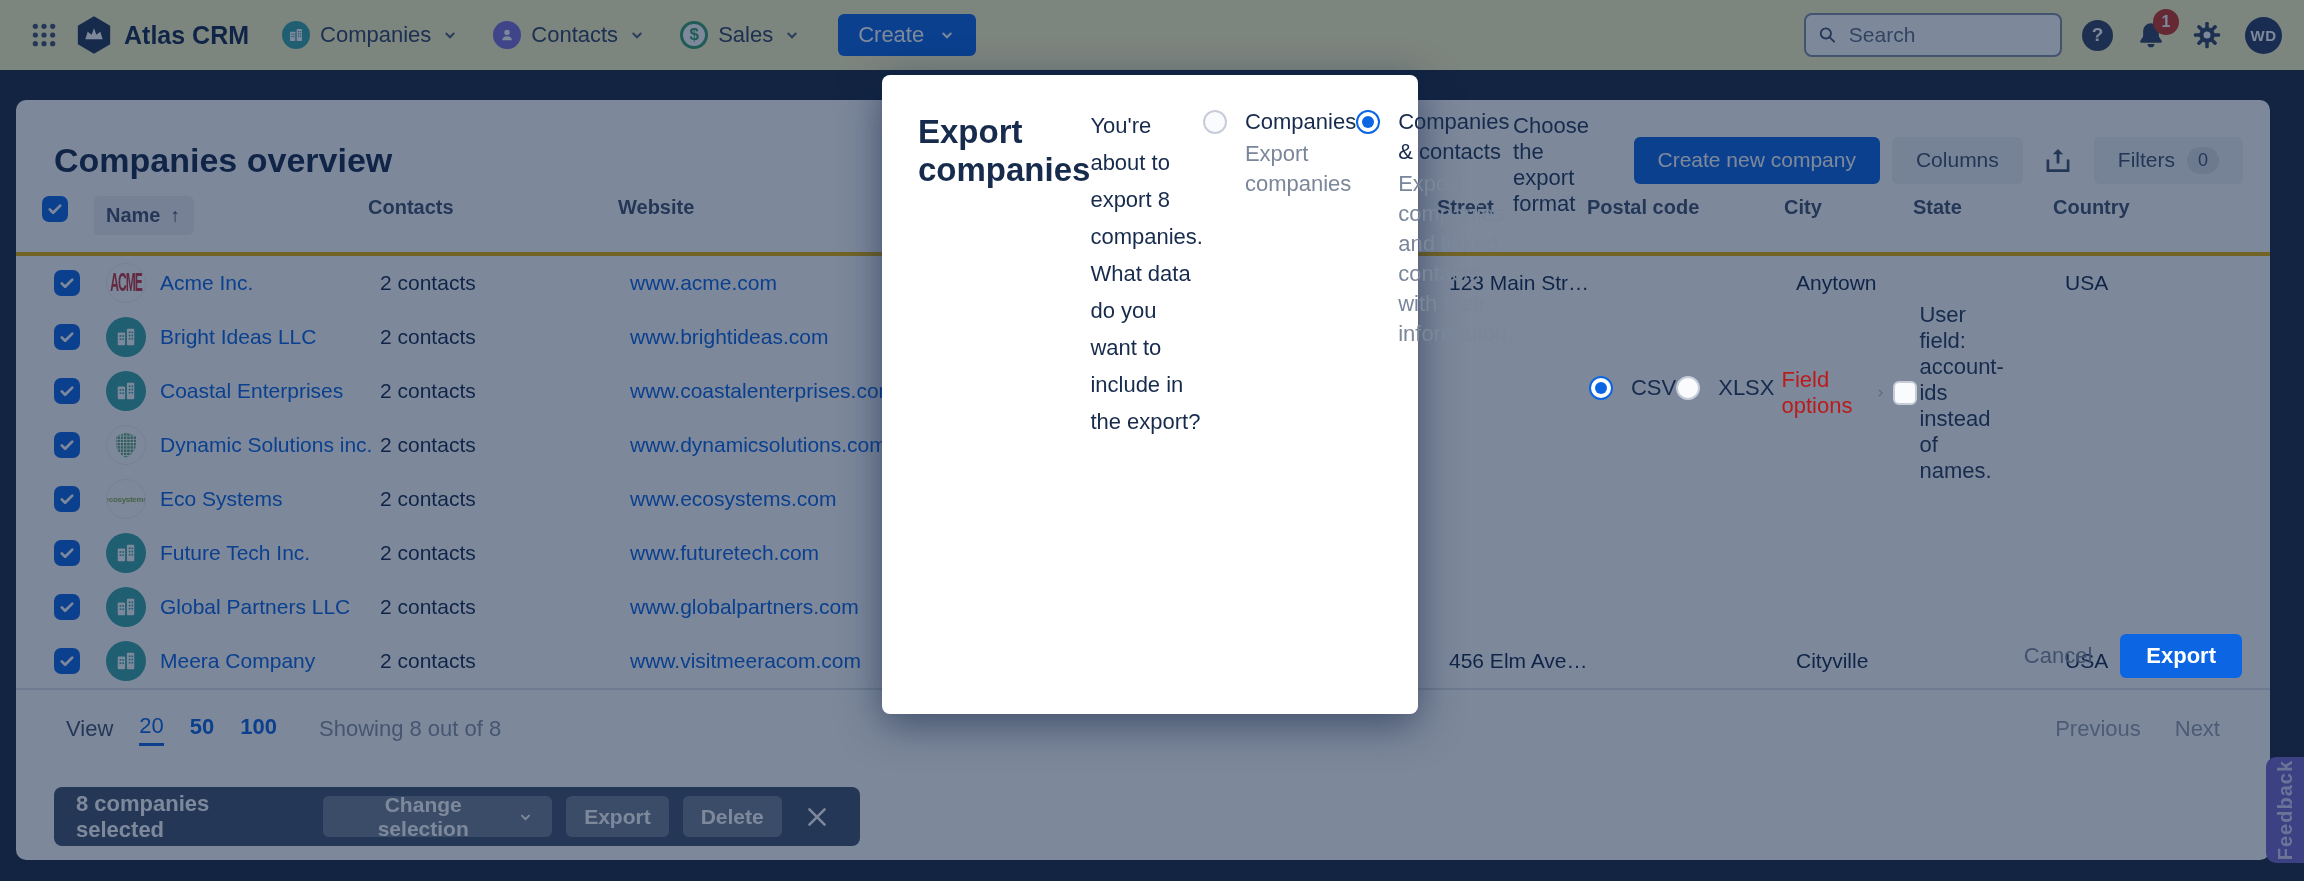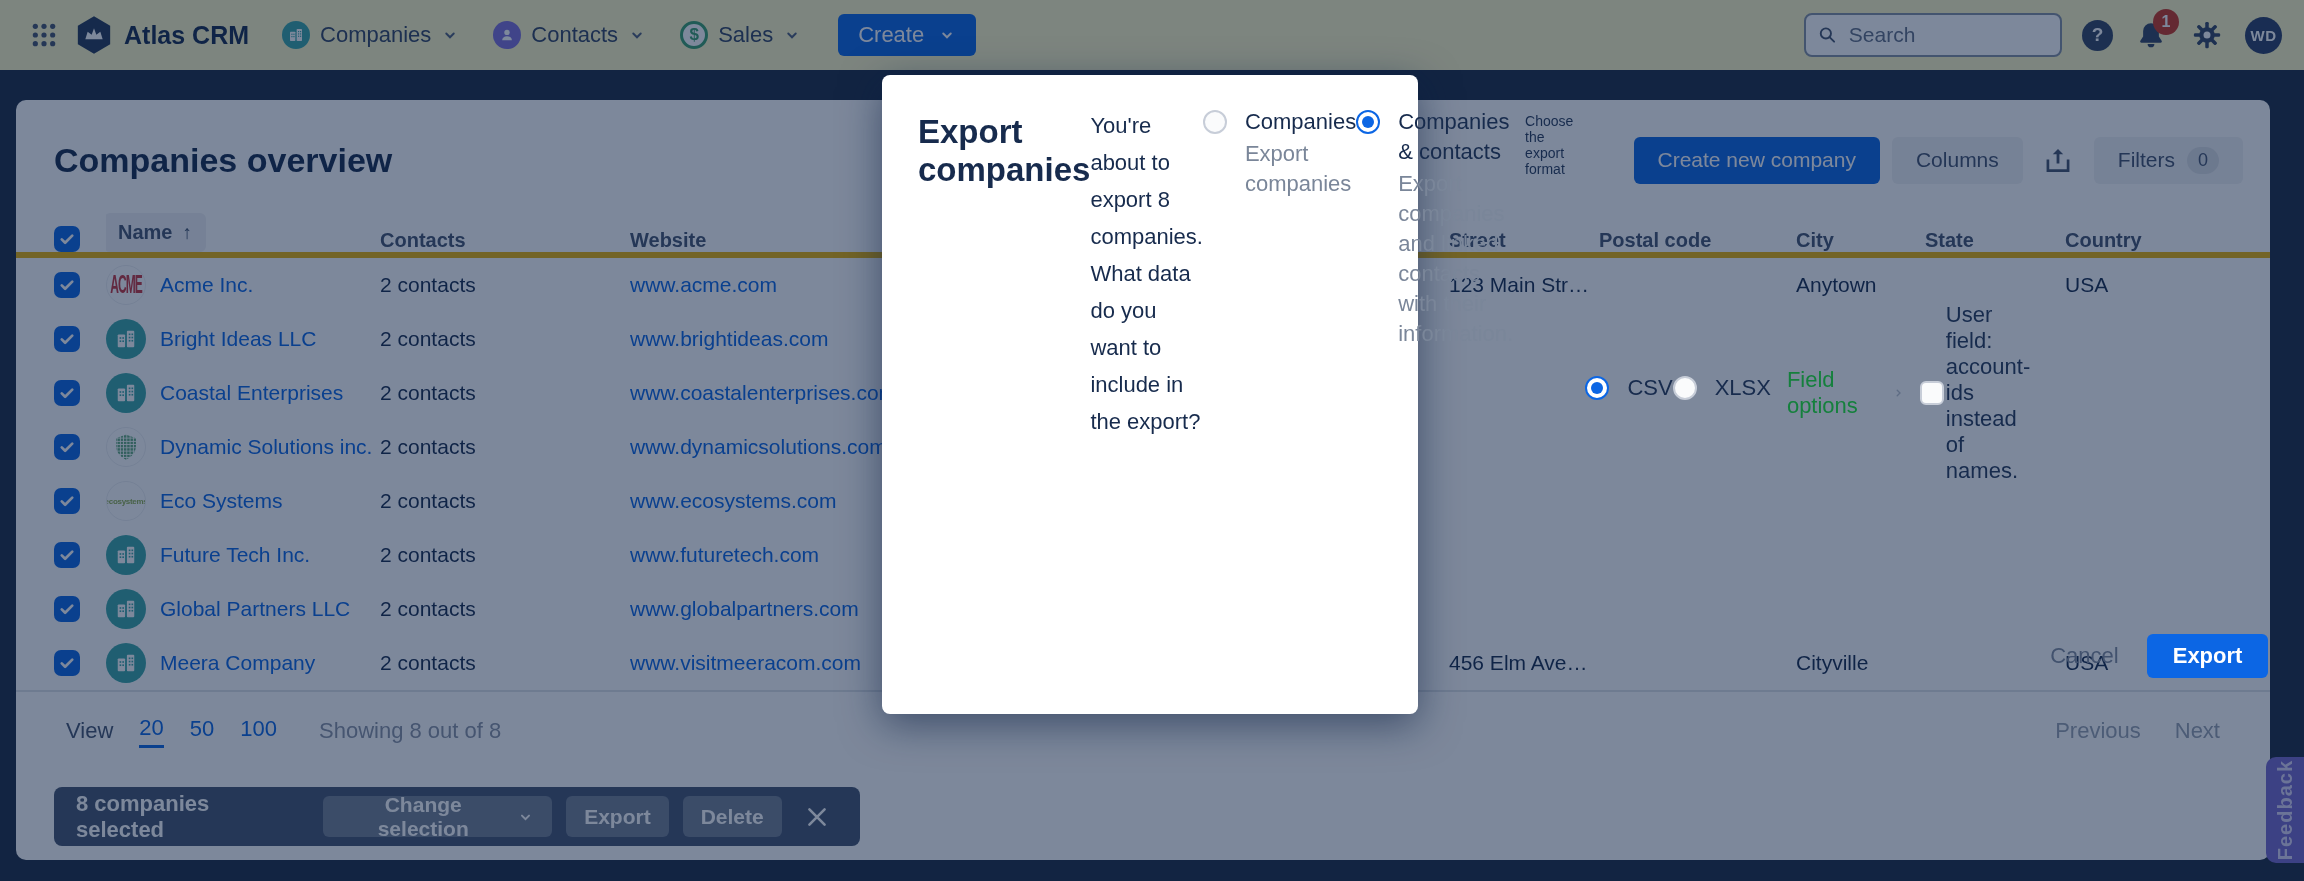--- a/index.html
+++ b/index.html
@@ -33,42 +33,42 @@
   .card-header{display:flex;justify-content:space-between;align-items:center;padding:24px 27px 0 38px;height:72px;box-sizing:content-box}
   .page-title{font-size:34px;font-weight:700;color:#172B4D;margin:0}
   .actions{display:flex;align-items:center;gap:12px}
   .btn{height:47px;border:0;border-radius:6px;font-size:21px;font-weight:500;display:flex;align-items:center;cursor:pointer;font-family:inherit}
   .btn-primary{background:#0C66E4;color:#fff;padding:0 24px}
   .btn-neutral{background:#F1F2F4;color:#42526E;padding:0 24px}
   .btn-ghost-icon{background:transparent;width:47px;justify-content:center}
   .filters-badge{margin-left:12px;background:#DCDFE4;border-radius:14px;padding:3px 11px;font-size:18px;color:#44546F;font-weight:500}
 
   
-  .thead{display:flex;align-items:flex-end;height:56px;padding:0 27px 0 38px;border-bottom:6px solid #eab308}
+  .thead{display:flex;align-items:flex-start;height:56px;padding:0 27px 0 26px;border-bottom:4px solid #eab308}
   .th{font-size:20px;font-weight:600;color:#44546F;display:flex;align-items:center}
   .th-pill{display:inline-flex;gap:10px;align-items:center;background:#F0F1F4;border-radius:6px;padding:8px 14px;margin-left:-2px;cursor:pointer}
   .sort-arrow{font-size:19px;color:#44546F}
   .tbody{border-bottom:2px solid #DFE3E8}
   .trow{display:flex;align-items:center;height:54px;padding:0 27px 0 38px;cursor:pointer}
   .col{display:flex;align-items:center;box-sizing:border-box;overflow:hidden;white-space:nowrap}
   .c-check{width:52px}.c-name{width:274px}.c-contacts{width:250px}.c-website{width:819px}
   .c-street{width:150px}.c-postal{width:197px}.c-city{width:129px}.c-state{width:140px}.c-country{flex:1}
   .cb{width:26px;height:26px;border-radius:7px;background:#0C66E4;display:flex;align-items:center;justify-content:center;flex:none;cursor:pointer}
   .avatar{width:40px;height:40px;border-radius:50%;display:flex;align-items:center;justify-content:center;margin-right:14px;flex:none;overflow:hidden}
   .avatar.teal{background:#3AA7A7}
   .avatar.white{background:#fff;border:1px solid #EDEFF2;box-sizing:border-box}
   .acme-txt{color:#C6373F;font-weight:800;font-size:12px;letter-spacing:-1px;transform:scaleY(2.1);display:inline-block}
   .eco-txt{color:#8FAE4F;font-weight:700;font-size:8px;letter-spacing:-.3px}
   .link{color:#0C66E4;font-size:21px;font-weight:500}
   .cell-text{font-size:21px;color:#172B4D}
 
   
   .pagination{display:flex;align-items:center;height:78px;padding:0 50px;font-size:22px}
   .pg-label{color:#44546F;margin-right:26px}
-  .size-link{color:#0C66E4;font-weight:400;margin-right:26px;padding-bottom:4px}
+  .size-link{color:#0C66E4;font-weight:700;margin-right:26px;padding-bottom:4px}
   .size-link.active{font-weight:400;border-bottom:3px solid #0C66E4}
   .showing{color:#8A93A5;margin-left:16px}
   .pg-spacer{flex:1}
   .pg-nav{color:#98A1B0;margin-left:34px}
 
   
   .selection-bar{position:absolute;left:38px;bottom:14px;width:806px;height:59px;background:#44546F;border-radius:8px;display:flex;align-items:center;padding:0 22px;gap:14px;box-sizing:border-box}
   .sel-text{font-size:22px;font-weight:700;color:#fff;margin-right:18px}
   .sel-btn{height:41px;padding:0 18px;background:rgba(255,255,255,.25);border:0;border-radius:6px;color:#fff;font-size:21px;font-weight:600;display:flex;align-items:center;gap:12px;cursor:pointer;font-family:inherit}
   .sel-close{margin-left:auto;background:transparent;border:0;cursor:pointer;width:44px;height:44px;display:flex;align-items:center;justify-content:center}
@@ -81,24 +81,24 @@
   .overlay{position:absolute;inset:0;background:rgba(9,30,66,.53);z-index:10}
   .modal{position:absolute;left:882px;top:75px;width:536px;height:639px;background:#fff;border-radius:8px;z-index:20;box-shadow:0 10px 40px rgba(9,30,66,.55);padding:32px 36px 36px;box-sizing:border-box;display:flex;flex-direction:row}
   .modal-title{font-size:33px;font-weight:700;color:#172B4D;margin:6px 0 26px}
   .modal-desc{font-size:22px;color:#172B4D;line-height:37px;margin:0 0 22px}
   .opt{display:flex;gap:18px;margin-bottom:16px;cursor:pointer}
   .radio{width:24px;height:24px;border-radius:50%;border:2px solid #C7CDD8;background:#FAFBFC;flex:none;box-sizing:border-box;margin-top:3px;position:relative}
   .radio.selected{border-color:#0C66E4;background:#fff}
   .radio.selected::after{content:"";position:absolute;inset:4px;border-radius:50%;background:#0C66E4}
   .opt-label{font-size:22px;color:#172B4D;line-height:30px;display:block}
   .opt-desc{font-size:22px;color:#7A8699;line-height:30px;display:block;margin-top:2px}
-  .format-heading{font-size:14px;color:#172B4D;margin:6px 12px 16px}
+  .format-heading{font-size:22px;color:#172B4D;margin:6px 0 16px}
   .fmt{display:flex;align-items:center;gap:18px;margin-bottom:10px;cursor:pointer}
   .fmt .radio{margin-top:0}
-  .field-options{display:flex;align-items:center;gap:28px;color:#15803d;font-size:22px;font-weight:500;margin:18px 16px;cursor:pointer}
+  .field-options{display:flex;align-items:center;gap:16px;color:#b91c1c;font-size:22px;font-weight:500;margin:18px 7px;cursor:pointer}
   .user-field{display:flex;align-items:center;gap:2px;font-size:22px;color:#172B4D;cursor:pointer}
   .checkbox-empty{width:24px;height:24px;border-radius:6px;border:2px solid #C7CDD8;background:#FAFBFC;flex:none;box-sizing:border-box}
   .modal-footer{margin-top:auto;display:flex;justify-content:flex-end;align-items:center;gap:8px}
   .cancel-btn{height:44px;padding:0 20px;background:transparent;border:0;color:#42526E;font-size:22px;font-weight:500;border-radius:6px;cursor:pointer;font-family:inherit}
   .export-btn{height:44px;padding:0 26px;background:#0C66E4;border:0;color:#fff;font-size:22px;font-weight:600;border-radius:6px;display:flex;align-items:center;cursor:pointer;font-family:inherit}
 </style>
 </head>
 <body>
 
 <div class="screen">

